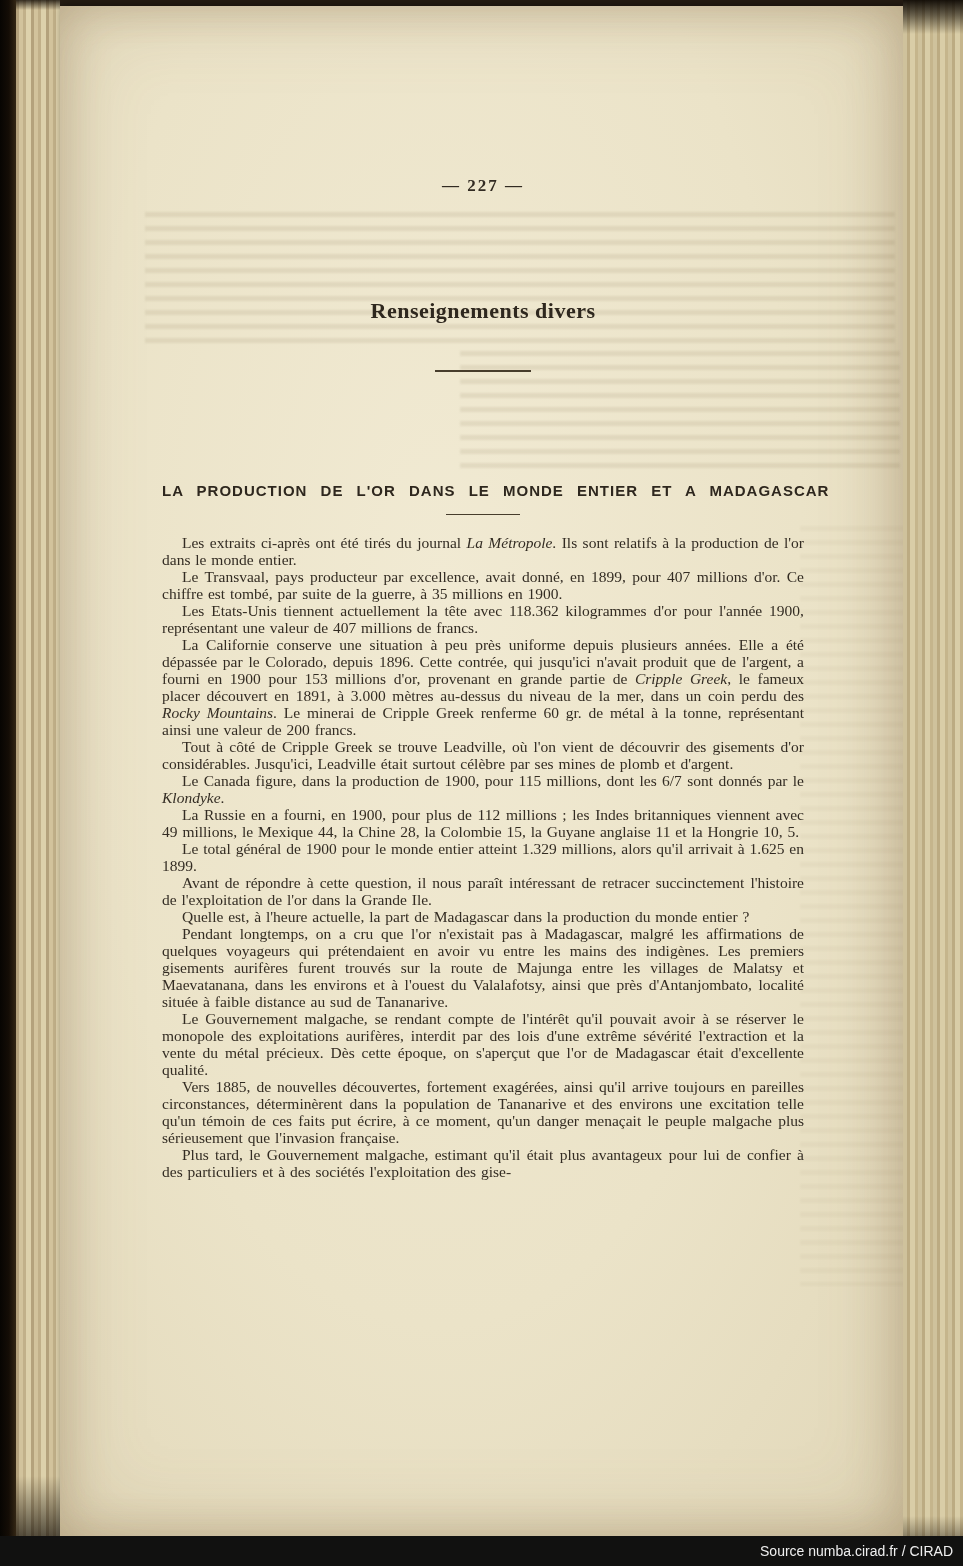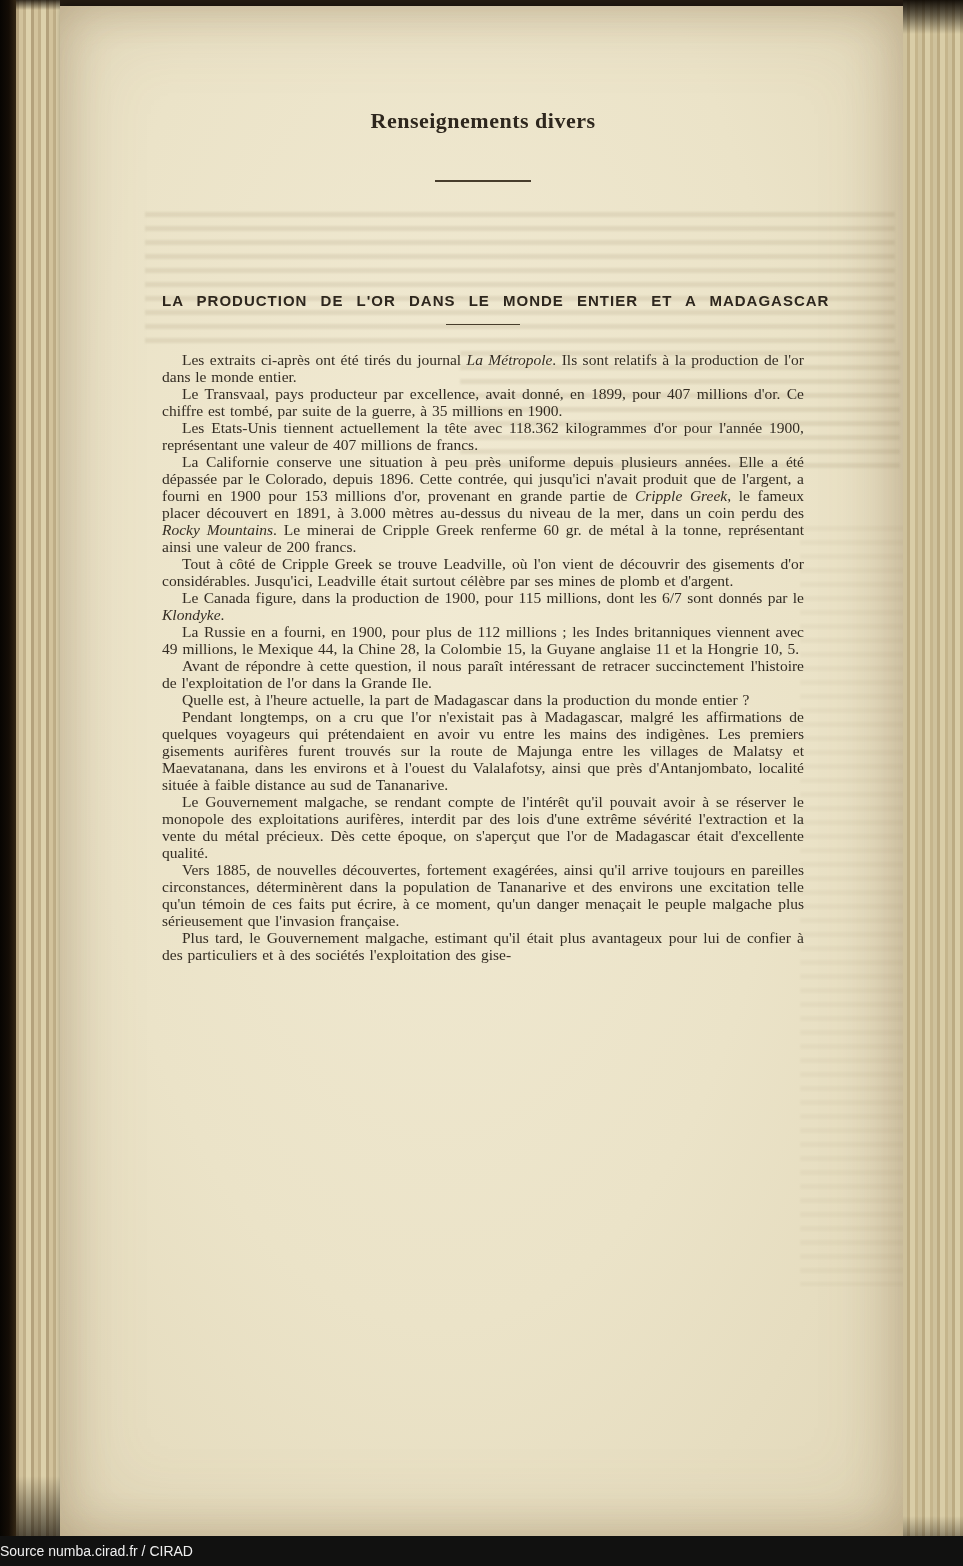--- a/index.html
+++ b/index.html
@@ -131,21 +131,21 @@
     text-align: center;
     white-space: nowrap;
     font-family: "Liberation Sans", sans-serif;
     font-size: 15px;
     font-weight: bold;
     letter-spacing: 1px;
     word-spacing: 8px;
     color: #2e271e;
   }
   .paragraphs {
-    margin-top: 26px;
+    margin-top: 19px;
   }
   .para {
     margin: 0;
     font-size: 15.5px;
     line-height: 17px;
     text-align: justify;
     text-indent: 20px;
     word-spacing: 1px;
     color: #332c23;
   }
@@ -153,21 +153,21 @@
 
   
   .footer {
     position: absolute;
     left: 0; bottom: 0;
     width: 100%; height: 30px;
     background: #111110;
     z-index: 10;
     display: flex;
     align-items: center;
-    justify-content: flex-start;
+    justify-content: flex-end;
     padding-right: 10px;
     box-sizing: border-box;
   }
   .footer span {
     font-family: "Liberation Sans", sans-serif;
     font-size: 14px;
     color: #efefef;
   }
 </style>
 </head>
@@ -177,37 +177,39 @@
 
   <div class="book-spine"></div>
   <div class="left-edge"></div>
 
   <div class="page">
     <div class="showthrough st1"></div>
     <div class="showthrough st2"></div>
     <div class="showthrough st3"></div>
 
     <div class="textblock">
+      <div class="page-number">— 227 —</div>
 
       <h1 class="heading">Renseignements divers</h1>
 
       <hr class="rule rule-1">
 
       <h2 class="article-title">LA PRODUCTION DE L'OR DANS LE MONDE ENTIER ET A MADAGASCAR</h2>
 
       <hr class="rule rule-2">
 
       <div class="paragraphs">
           <p class="para"><span>Les extraits ci-après ont été tirés du journal </span><i>La Métropole</i><span>. Ils sont relatifs à la production de l'or dans le monde entier.</span></p>
           <p class="para"><span>Le Transvaal, pays producteur par excellence, avait donné, en 1899, pour 407 millions d'or. Ce chiffre est tombé, par suite de la guerre, à 35 millions en 1900.</span></p>
           <p class="para"><span>Les Etats-Unis tiennent actuellement la tête avec 118.362 kilogrammes d'or pour l'année 1900, représentant une valeur de 407 millions de francs.</span></p>
           <p class="para"><span>La Californie conserve une situation à peu près uniforme depuis plusieurs années. Elle a été dépassée par le Colorado, depuis 1896. Cette contrée, qui jusqu'ici n'avait produit que de l'argent, a fourni en 1900 pour 153 millions d'or, provenant en grande partie de </span><i>Cripple Greek</i><span>, le fameux placer découvert en 1891, à 3.000 mètres au-dessus du niveau de la mer, dans un coin perdu des </span><i>Rocky Mountains</i><span>. Le minerai de Cripple Greek renferme 60 gr. de métal à la tonne, représentant ainsi une valeur de 200 francs.</span></p>
           <p class="para"><span>Tout à côté de Cripple Greek se trouve Leadville, où l'on vient de découvrir des gisements d'or considérables. Jusqu'ici, Leadville était surtout célèbre par ses mines de plomb et d'argent.</span></p>
           <p class="para"><span>Le Canada figure, dans la production de 1900, pour 115 millions, dont les 6/7 sont donnés par le </span><i>Klondyke</i><span>.</span></p>
           <p class="para"><span>La Russie en a fourni, en 1900, pour plus de 112 millions ; les Indes britanniques viennent avec 49 millions, le Mexique 44, la Chine 28, la Colombie 15, la Guyane anglaise 11 et la Hongrie 10, 5.</span></p>
+          <p class="para"><span>Le total général de 1900 pour le monde entier atteint 1.329 millions, alors qu'il arrivait à 1.625 en 1899.</span></p>
           <p class="para"><span>Avant de répondre à cette question, il nous paraît intéressant de retracer succinctement l'histoire de l'exploitation de l'or dans la Grande Ile.</span></p>
           <p class="para"><span>Quelle est, à l'heure actuelle, la part de Madagascar dans la production du monde entier ?</span></p>
           <p class="para"><span>Pendant longtemps, on a cru que l'or n'existait pas à Madagascar, malgré les affirmations de quelques voyageurs qui prétendaient en avoir vu entre les mains des indigènes. Les premiers gisements aurifères furent trouvés sur la route de Majunga entre les villages de Malatsy et Maevatanana, dans les environs et à l'ouest du Valalafotsy, ainsi que près d'Antanjombato, localité située à faible distance au sud de Tananarive.</span></p>
           <p class="para"><span>Le Gouvernement malgache, se rendant compte de l'intérêt qu'il pouvait avoir à se réserver le monopole des exploitations aurifères, interdit par des lois d'une extrême sévérité l'extraction et la vente du métal précieux. Dès cette époque, on s'aperçut que l'or de Madagascar était d'excellente qualité.</span></p>
           <p class="para"><span>Vers 1885, de nouvelles découvertes, fortement exagérées, ainsi qu'il arrive toujours en pareilles circonstances, déterminèrent dans la population de Tananarive et des environs une excitation telle qu'un témoin de ces faits put écrire, à ce moment, qu'un danger menaçait le peuple malgache plus sérieusement que l'invasion française.</span></p>
           <p class="para"><span>Plus tard, le Gouvernement malgache, estimant qu'il était plus avantageux pour lui de confier à des particuliers et à des sociétés l'exploitation des gise-</span></p>
         </div>
     </div>
   </div>
 

